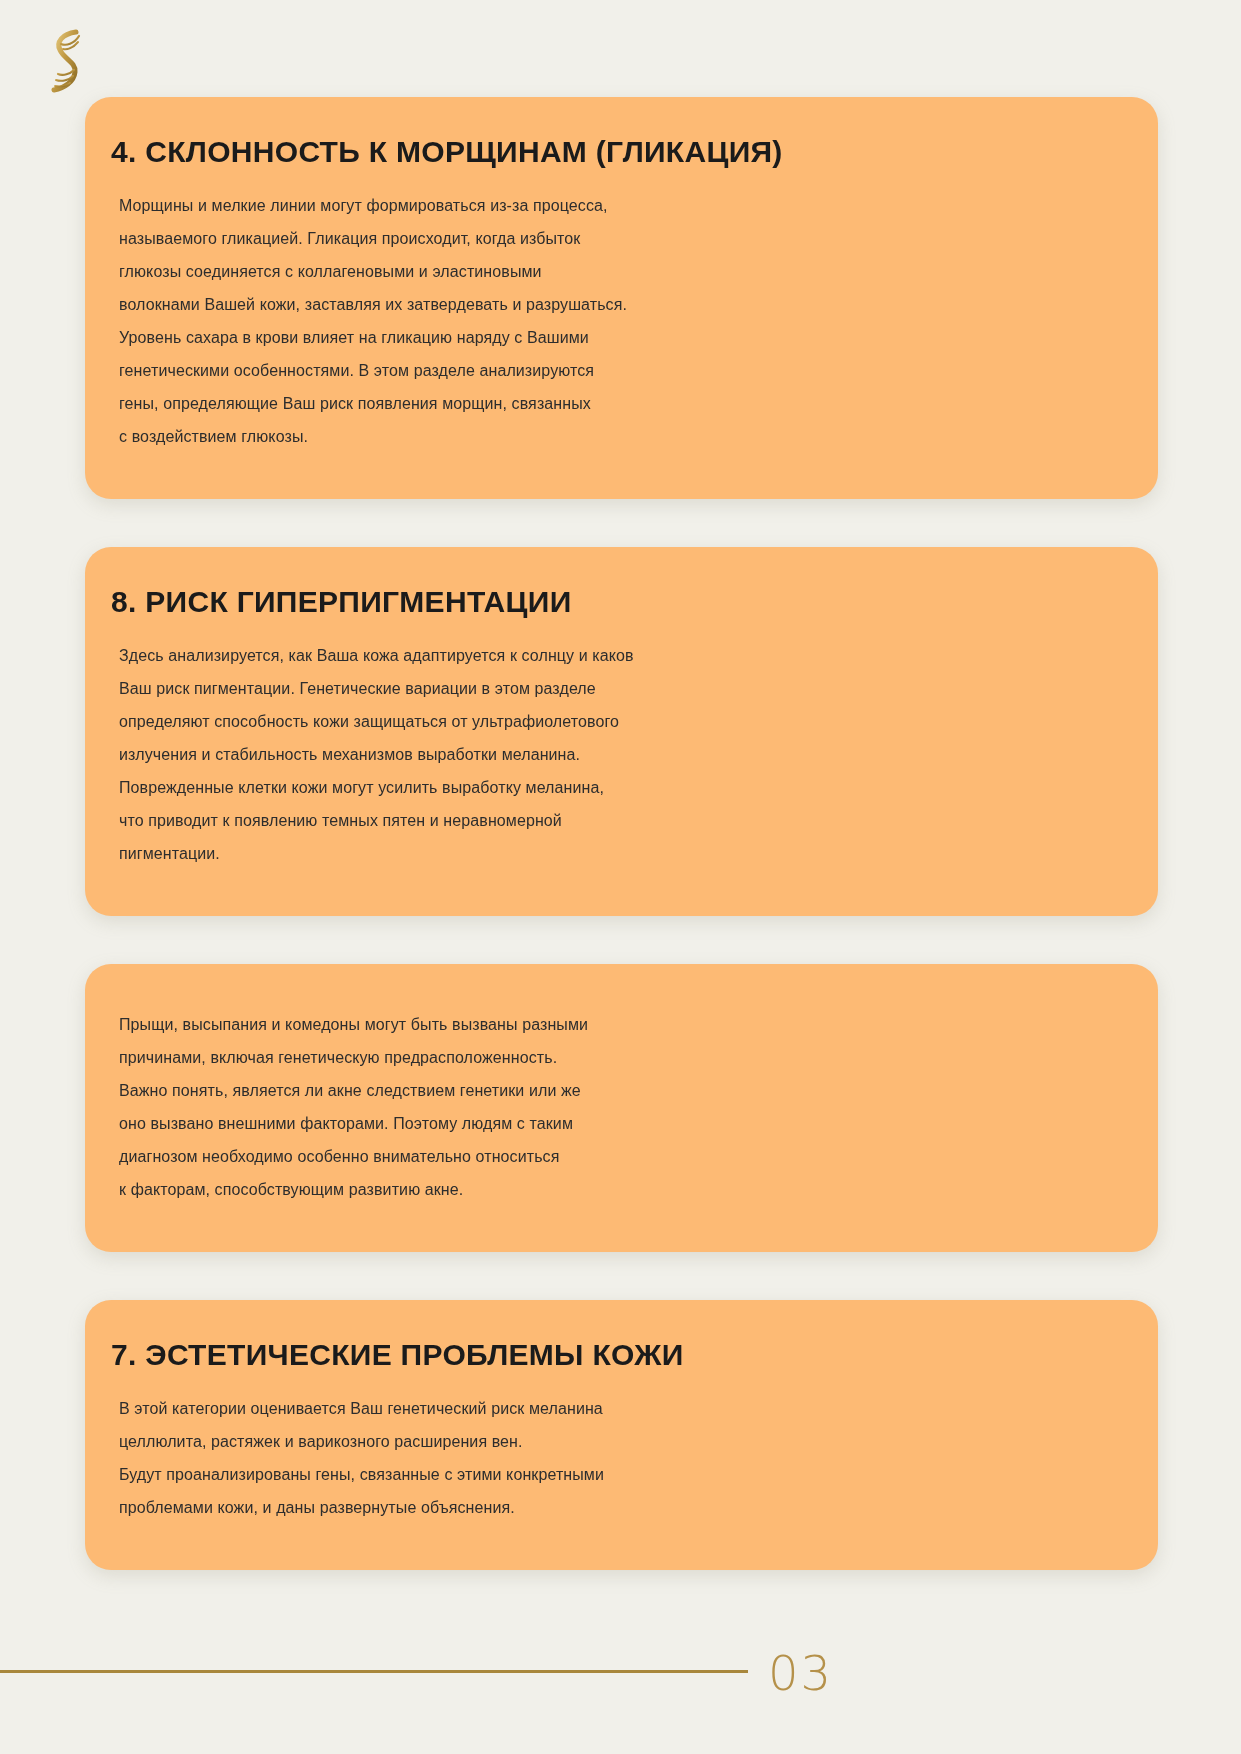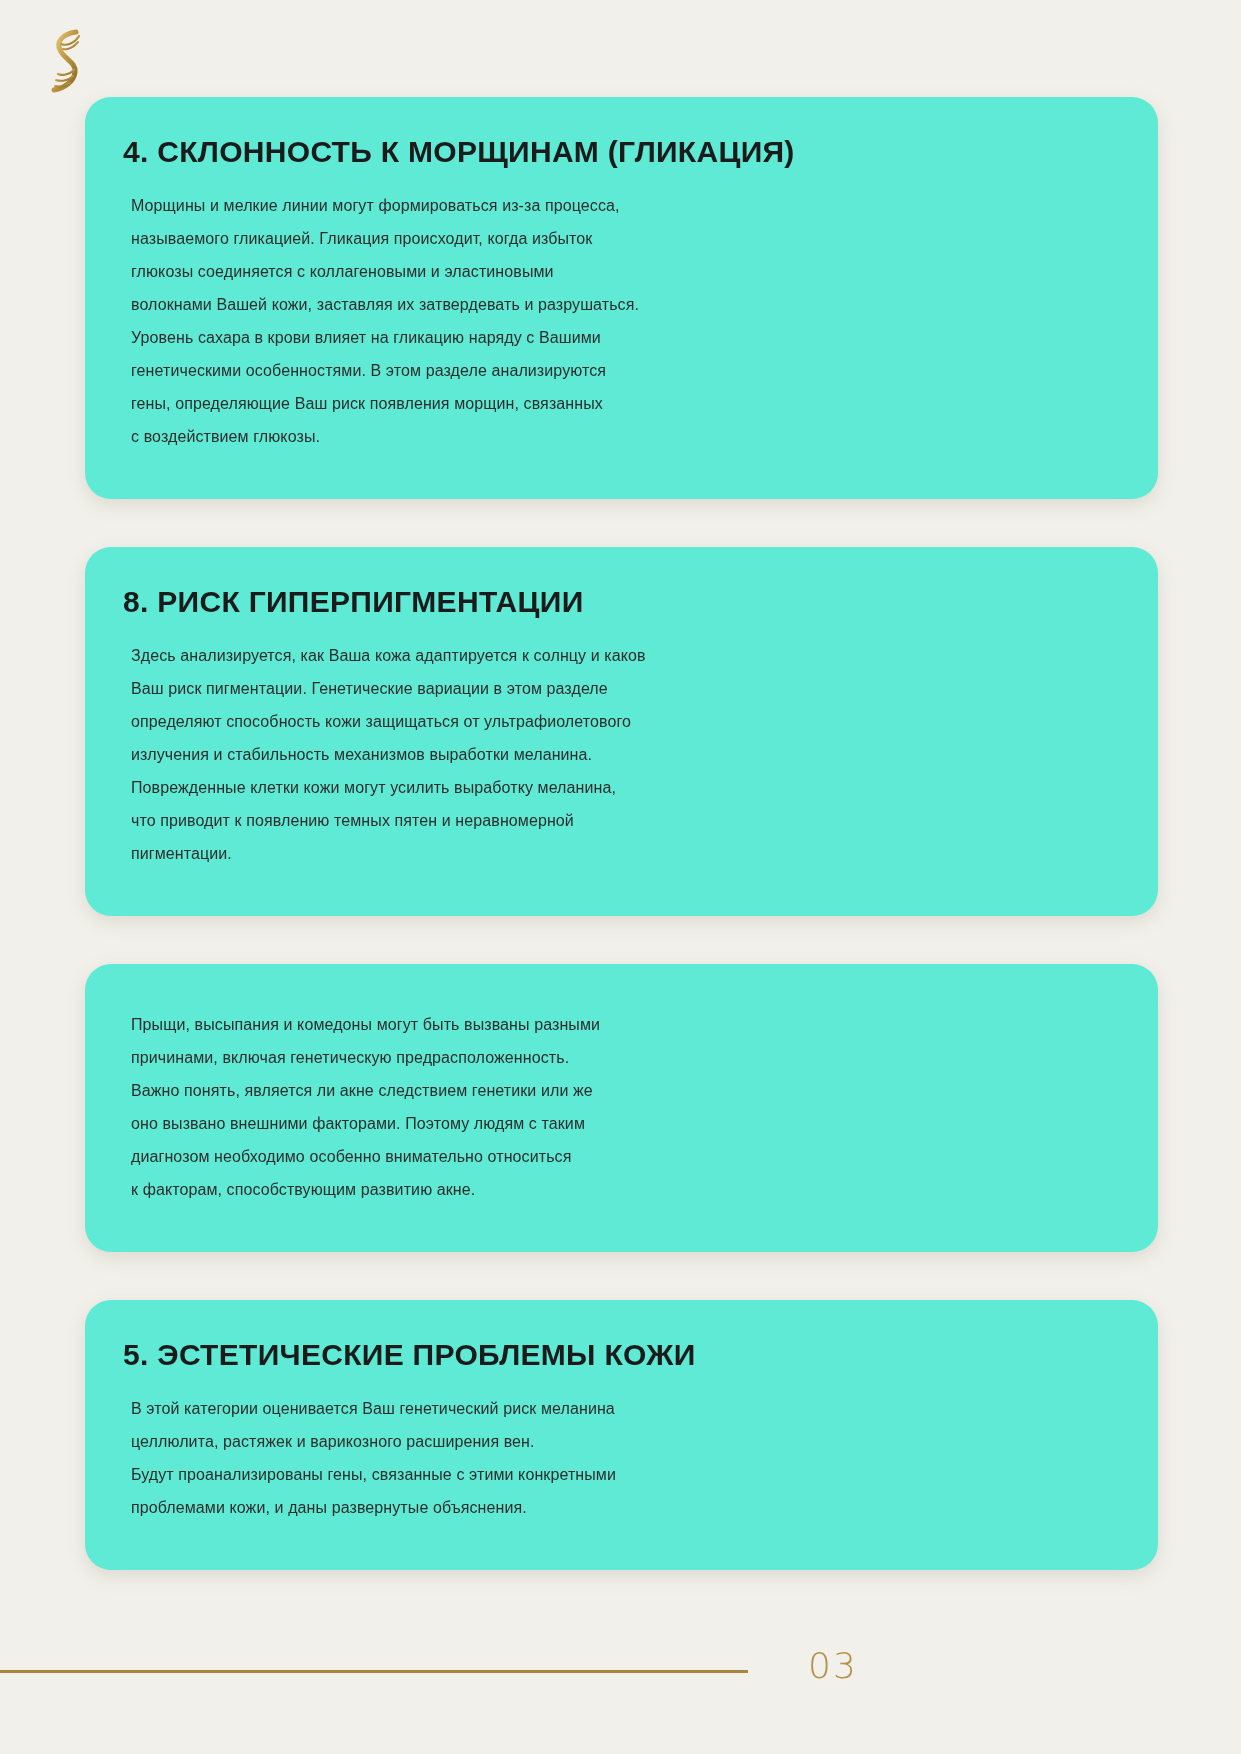--- a/index.html
+++ b/index.html
@@ -26,24 +26,24 @@
     width: 44px;
     height: 68px;
   }
   .content {
     position: absolute;
     top: 97px;
     left: 85px;
     width: 1073px;
   }
   .card {
-    background: #5eead4;
+    background: #fdba74;
     border-radius: 26px;
     box-shadow: 0 6px 18px rgba(150, 145, 125, 0.22);
-    padding: 36px 30px 38px 38px;
+    padding: 36px 30px 38px 26px;
     margin-bottom: 48px;
     box-sizing: border-box;
   }
   .card h2 {
     margin: 0 0 18px 0;
     font-size: 30px;
     line-height: 38px;
     font-weight: 700;
     color: #1b1b1b;
     letter-spacing: 0.3px;
@@ -59,24 +59,24 @@
   .footer-rule {
     position: absolute;
     left: 0;
     top: 1670px;
     width: 748px;
     height: 3px;
     background: #a8873c;
   }
   .page-number {
     position: absolute;
-    left: 808px;
+    left: 768px;
     top: 1645px;
     width: 80px;
-    font-size: 36px;
+    font-size: 48px;
     font-weight: 300;
     letter-spacing: 2px;
     color: #b5914a;
     font-family: "DejaVu Sans", sans-serif;
   }
 </style>
 </head>
 <body>
 
 <div class="page">
@@ -129,21 +129,21 @@
     <section class="card">
       <p>Прыщи, высыпания и комедоны могут быть вызваны разными
 причинами, включая генетическую предрасположенность.
 Важно понять, является ли акне следствием генетики или же
 оно вызвано внешними факторами. Поэтому людям с таким
 диагнозом необходимо особенно внимательно относиться
 к факторам, способствующим развитию акне.</p>
     </section>
 
     <section class="card">
-      <h2>5. ЭСТЕТИЧЕСКИЕ ПРОБЛЕМЫ КОЖИ</h2>
+      <h2>7. ЭСТЕТИЧЕСКИЕ ПРОБЛЕМЫ КОЖИ</h2>
       <p>В этой категории оценивается Ваш генетический риск меланина
 целлюлита, растяжек и варикозного расширения вен.
 Будут проанализированы гены, связанные с этими конкретными
 проблемами кожи, и даны развернутые объяснения.</p>
     </section>
 
   </main>
 
   <div class="footer-rule"></div>
   <div class="page-number">03</div>

